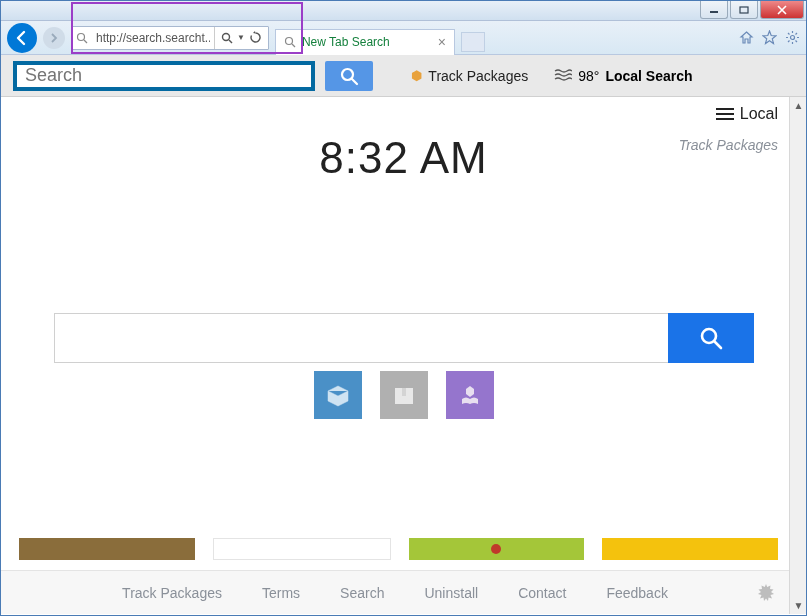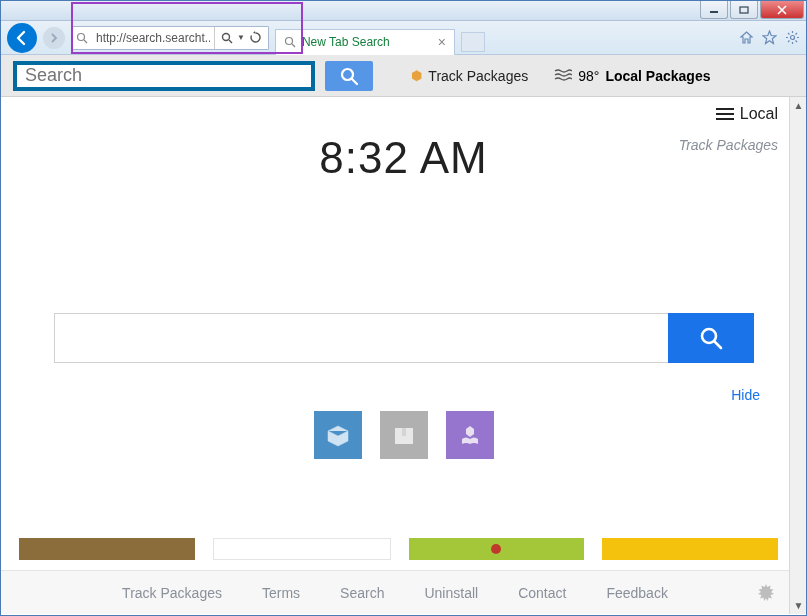--- a/index.html
+++ b/index.html
@@ -180,21 +180,21 @@
     <span>Track Packages</span>
   </div>
   <div style="flex:0 0 6px"></div>
   <div class="tb-weather">
     <span style="color:#555">
       <svg width="18" height="13" viewBox="0 0 18 13">
           <path d="M1 2 Q4 0 7 2 T13 2 T18 2 M1 6 Q4 4 7 6 T13 6 T18 6 M1 10 Q4 8 7 10 T13 10 T18 10" fill="none" stroke="#555" stroke-width="1.3"></path>
         </svg>
     </span>
     <span class="tb-temp">98°</span>
-    <span class="tb-wlabel">Local Packages</span>
+    <span class="tb-wlabel">Local Search</span>
   </div>
 </div>
 
 <div class="page">
   <div class="scrollbar-v">
     <div class="scroll-arrow">▲</div>
     <div style="position:absolute;bottom:0" class="scroll-arrow">▼</div>
   </div>
 
   <div class="menu-row">
@@ -218,21 +218,20 @@
   <div class="center-search">
     <input class="center-input" style="">
     <div class="center-btn">
       <svg width="26" height="26" viewBox="0 0 26 26">
           <circle cx="11" cy="11" r="7" fill="none" stroke="#fff" stroke-width="2.6"></circle>
           <line x1="16.5" y1="16.5" x2="23" y2="23" stroke="#fff" stroke-width="2.6" stroke-linecap="round"></line>
         </svg>
     </div>
   </div>
 
-  <div class="hide-link">Hide</div>
 
   <div class="tiles">
     <div class="tile blue">
       <svg width="28" height="28" viewBox="0 0 28 28">
           <path d="M4 10 L14 5 L24 10 L24 20 L14 25 L4 20 Z M4 10 L14 15 L24 10 M14 15 L14 25" fill="#cfe3f2" stroke="#cfe3f2" stroke-width="0.5"></path>
         </svg>
     </div>
     <div class="tile gray">
       <svg width="26" height="26" viewBox="0 0 26 26">
           <rect x="4" y="6" width="18" height="16" fill="#e8e8e8"></rect>

